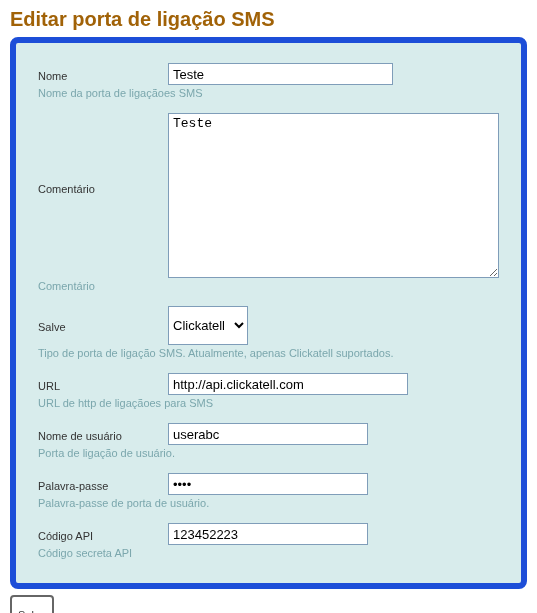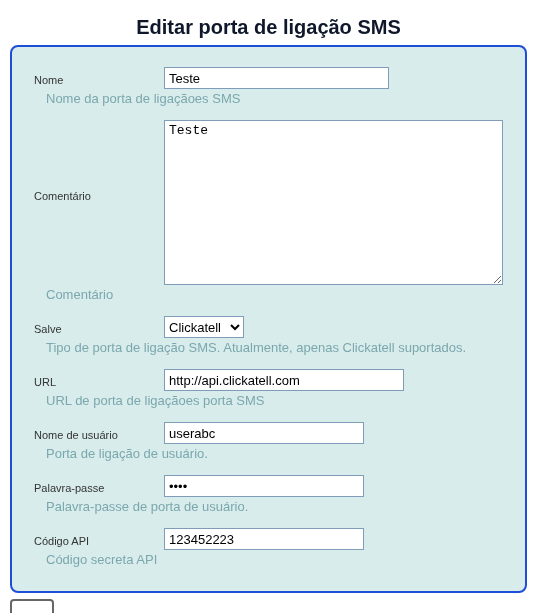--- a/index.html
+++ b/index.html
@@ -5,49 +5,48 @@
   * { box-sizing: border-box; }
   body {
     margin: 0;
     padding: 8px 10px;
     font-family: Verdana, Arial, sans-serif;
     font-size: 11px;
     color: #4a4a4a;
     background: #fff;
   }
   h1.page-title {
-    color: #0f172a;
+    color: #a16207;
     font-size: 20px;
     font-weight: bold;
-    margin: 8px 0 6px 0;
-    text-align: center;
+    margin: 0 0 6px 0;
   }
   .panel {
     background: #d8ecec;
-    border: 2px solid #1d4ed8;
+    border: 6px solid #1d4ed8;
     border-radius: 8px;
     padding: 20px 22px 20px 22px;
   }
   .row {
     display: flex;
     align-items: flex-start;
     margin-bottom: 2px;
   }
   .row.align-center { align-items: center; }
   .lbl {
     width: 130px;
     flex: 0 0 130px;
     color: #333;
     font-size: 11px;
     padding-top: 3px;
   }
   .hint {
     color: #7ba7ad;
-    font-size: 13px;
-    margin: 2px 0 14px 12px;
+    font-size: 11px;
+    margin: 2px 0 14px 0;
   }
   input[type="text"],
   input[type="password"] {
     font-family: Arial, sans-serif;
     font-size: 13px;
     padding: 2px 4px;
     border: 1px solid #7f9db9;
     background: #fff;
     height: 22px;
   }
@@ -57,21 +56,21 @@
     padding: 2px 4px;
     border: 1px solid #7f9db9;
     background: #fff;
     resize: both;
   }
   select {
     font-family: Arial, sans-serif;
     font-size: 13px;
     border: 1px solid #7f9db9;
     background: #fff;
-    height: 22px;
+    height: 39px;
   }
   .w-name { width: 225px; }
   .w-textarea { width: 360px; height: 165px; }
   .w-type { width: 80px; }
   .w-url { width: 240px; }
   .w-user { width: 200px; }
   .w-pass { width: 200px; }
   .w-api { width: 200px; }
   .save-btn {
     margin-top: 6px;
@@ -111,21 +110,21 @@
     <select class="w-type">
       <option selected="">Clickatell</option>
     </select>
   </div>
   <div class="hint">Tipo de porta de ligação SMS. Atualmente, apenas Clickatell suportados.</div>
 
   <div class="row align-center">
     <div class="lbl">URL</div>
     <input type="text" class="w-url" value="http://api.clickatell.com" style="">
   </div>
-  <div class="hint">URL de porta de ligaçãoes porta SMS</div>
+  <div class="hint">URL de http de ligaçãoes para SMS</div>
 
   <div class="row align-center">
     <div class="lbl">Nome de usuário</div>
     <input type="text" class="w-user" value="userabc" style="">
   </div>
   <div class="hint">Porta de ligação de usuário.</div>
 
   <div class="row align-center">
     <div class="lbl">Palavra-passe</div>
     <input type="password" class="w-pass" value="••••" style="">

